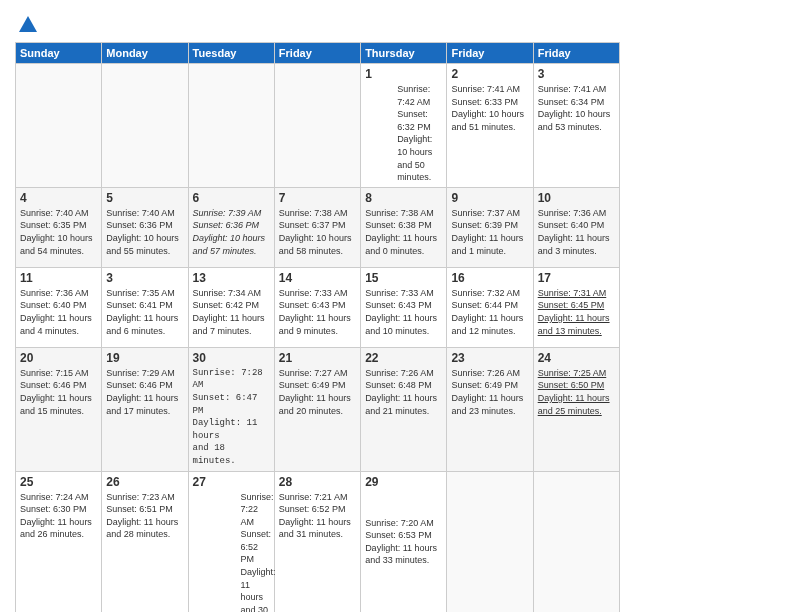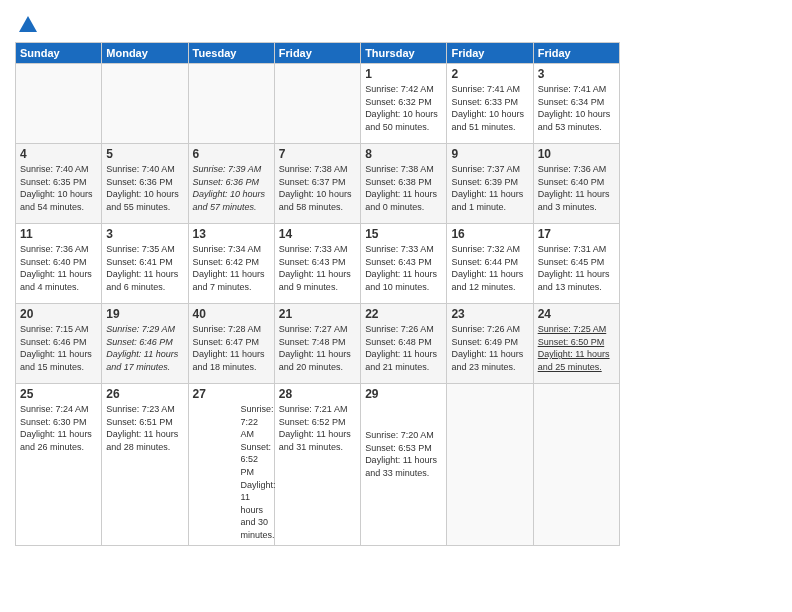--- a/index.html
+++ b/index.html
@@ -128,21 +128,21 @@
         </tr>
     </thead>
     <tbody id="cal-body">
     <tr>
           <td class="empty-cell"></td>
           <td class="empty-cell"></td>
           <td class="empty-cell"></td>
           <td class="empty-cell"></td>
           <td>
             <span class="day-num">1</span>
-            <div class="cell-text" style="white-space: pre-line;">Sunrise: 7:42 AM
+            <div class="cell-text" style="white-space: pre-line; margin-left: 32px;">Sunrise: 7:42 AM
 Sunset: 6:32 PM
 Daylight: 10 hours
 and 50 minutes.</div>
           </td>
           <td>
             <span class="day-num">2</span>
             <div class="cell-text" style="white-space: pre-line;">Sunrise: 7:41 AM
 Sunset: 6:33 PM
 Daylight: 10 hours
 and 51 minutes.</div>
@@ -244,52 +244,52 @@
           </td>
           <td>
             <span class="day-num">16</span>
             <div class="cell-text" style="white-space: pre-line;">Sunrise: 7:32 AM
 Sunset: 6:44 PM
 Daylight: 11 hours
 and 12 minutes.</div>
           </td>
           <td>
             <span class="day-num">17</span>
-            <div class="cell-text" style="white-space: pre-line;">Sunrise: 7:31 AM
+            <div class="cell-text" style="white-space: pre-line; text-decoration: underline;">Sunrise: 7:31 AM
 Sunset: 6:45 PM
 Daylight: 11 hours
 and 13 minutes.</div>
           </td>
         </tr>
         <tr>
           <td>
             <span class="day-num">20</span>
             <div class="cell-text" style="white-space: pre-line;">Sunrise: 7:15 AM
 Sunset: 6:46 PM
 Daylight: 11 hours
 and 15 minutes.</div>
           </td>
           <td>
             <span class="day-num">19</span>
-            <div class="cell-text" style="white-space: pre-line; font-style: italic;">Sunrise: 7:29 AM
+            <div class="cell-text" style="white-space: pre-line;">Sunrise: 7:29 AM
 Sunset: 6:46 PM
 Daylight: 11 hours
 and 17 minutes.</div>
           </td>
           <td>
-            <span class="day-num">40</span>
-            <div class="cell-text" style="white-space: pre-line;">Sunrise: 7:28 AM
+            <span class="day-num">30</span>
+            <div class="cell-text" style="white-space: pre-line; font-family: Liberation Mono, monospace;">Sunrise: 7:28 AM
 Sunset: 6:47 PM
 Daylight: 11 hours
 and 18 minutes.</div>
           </td>
           <td>
             <span class="day-num">21</span>
             <div class="cell-text" style="white-space: pre-line;">Sunrise: 7:27 AM
-Sunset: 7:48 PM
+Sunset: 6:49 PM
 Daylight: 11 hours
 and 20 minutes.</div>
           </td>
           <td>
             <span class="day-num">22</span>
             <div class="cell-text" style="white-space: pre-line;">Sunrise: 7:26 AM
 Sunset: 6:48 PM
 Daylight: 11 hours
 and 21 minutes.</div>
           </td>

